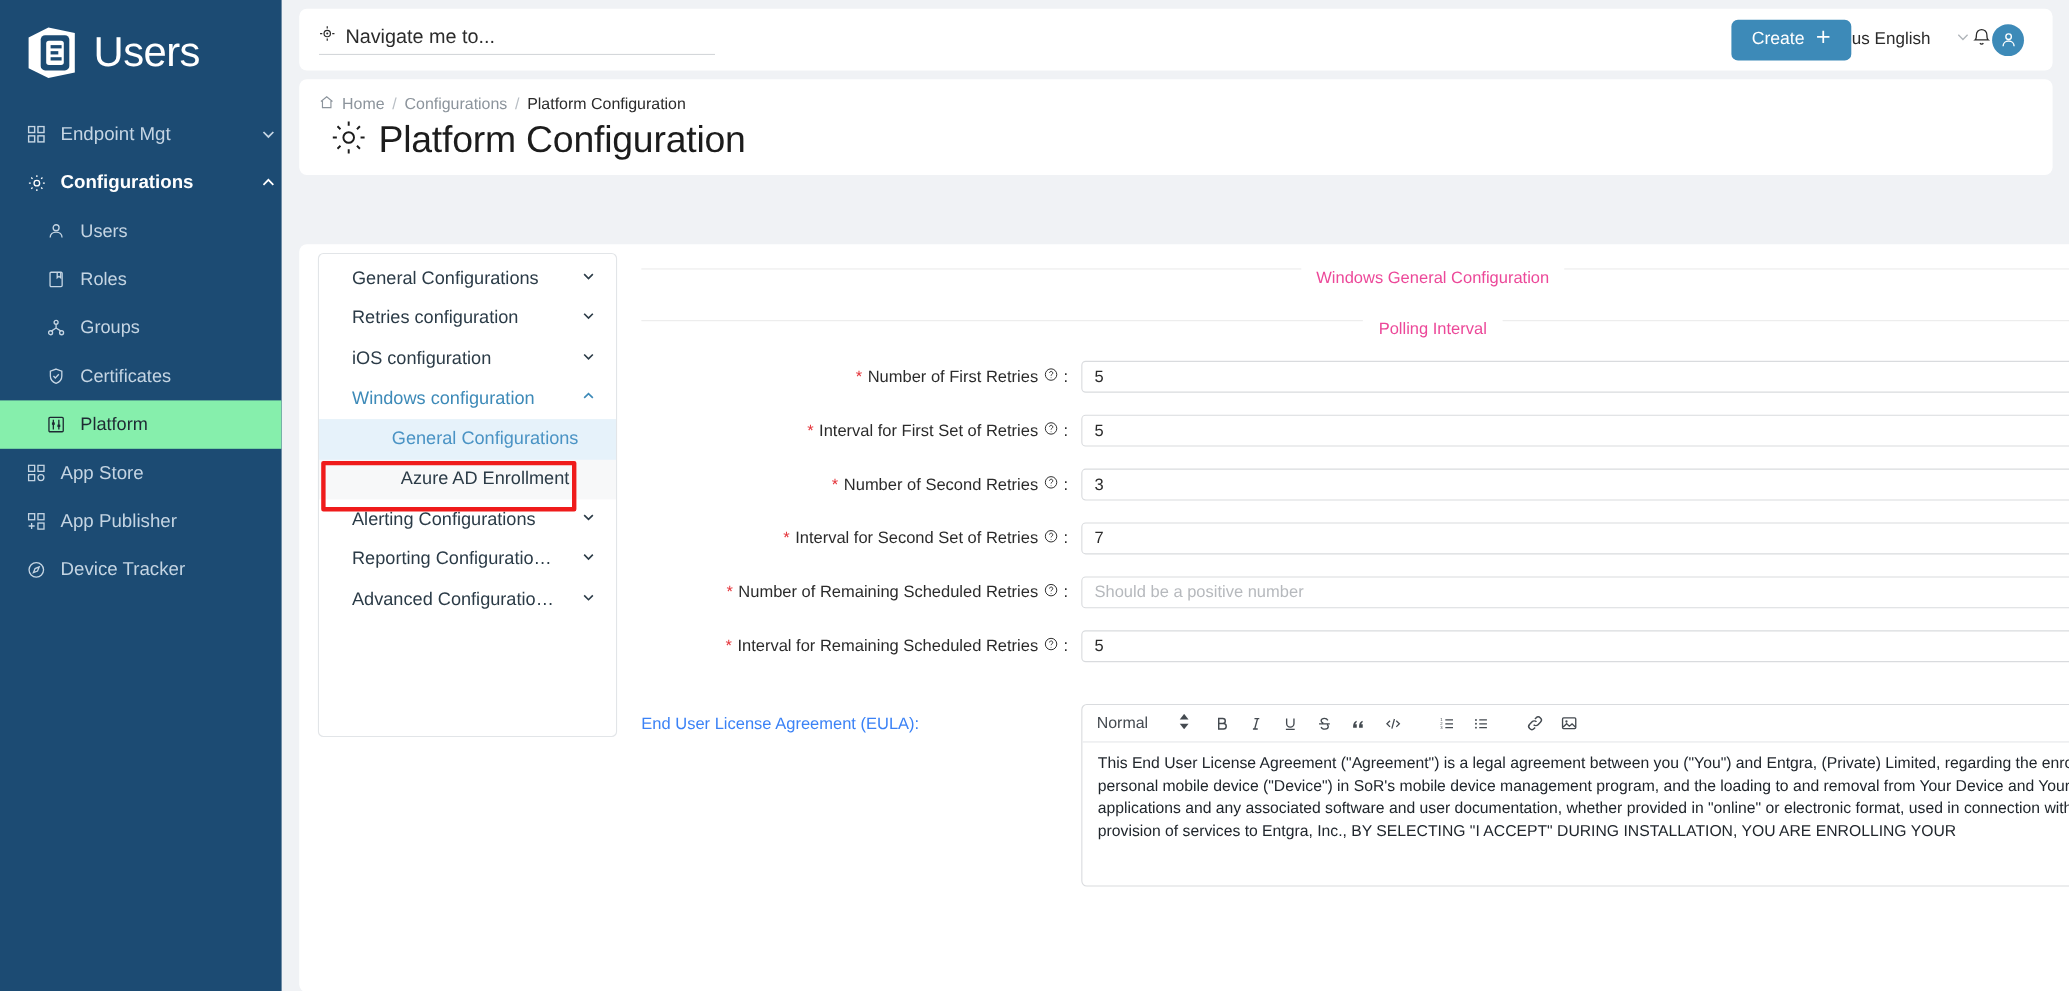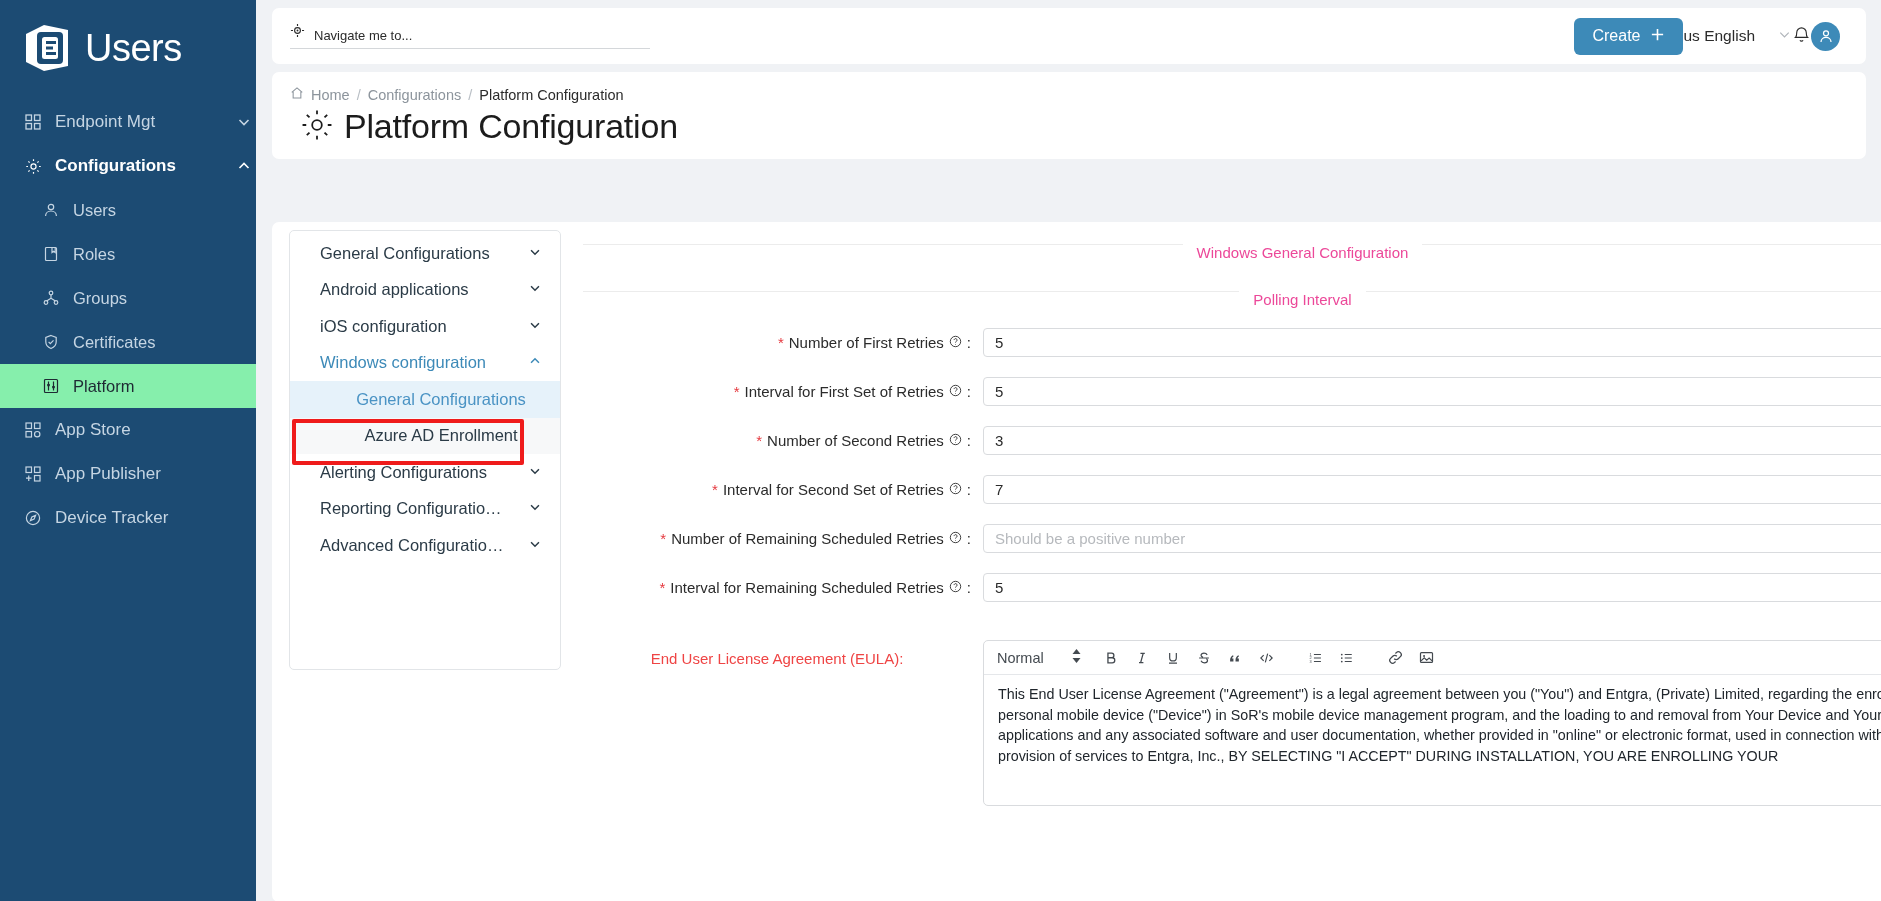--- a/index.html
+++ b/index.html
@@ -72,21 +72,21 @@
     display: flex; align-items: flex-end;
     margin-left: 18px;
     width: 360px;
     border-bottom: 1px solid #d4d7da;
     padding-bottom: 5px;
   }
   .nav-search .pin-ico { margin-right: 9px; margin-bottom: 1px; }
   .nav-search input {
     border: none; outline: none;
     font-family: "Liberation Sans", sans-serif;
-    font-size: 13px;
+    font-size: 18px;
     color: #2b2b2b;
     width: 300px;
     background: transparent;
   }
   .nav-search input::placeholder { color: #2b2b2b; }
   .topbar-right {
     margin-left: auto;
     display: flex; align-items: center;
     padding-right: 26px;
   }
@@ -239,22 +239,22 @@
   }
   .finput::placeholder { color: #b6b9bd; }
 
   
   .eula-row {
     display: flex; align-items: flex-start;
     margin-top: 38px;
   }
   .eula-label {
     width: 400px; flex: none;
-    text-align: center; padding-right: 12px;
-    font-size: 15px; color: #ef4444;
+    text-align: left; padding-right: 12px;
+    font-size: 15px; color: #3b82f6;
     padding-top: 10px;
     white-space: nowrap;
   }
   .editor {
     flex: 1;
     border: 1px solid #d9dbde;
     border-radius: 5px;
     overflow: hidden;
     background: #ffffff;
   }
@@ -523,21 +523,21 @@
     <div class="cfg-row">
       <span class="cfg-label">General Configurations</span>
       <span>
         <svg width="14" height="14" viewBox="0 0 16 16" fill="none" stroke="#2b3b47" stroke-width="1.7">
             <path d="M3.5 6L8 10.5 12.5 6"></path>
           </svg>
       </span>
     </div>
 
     <div class="cfg-row">
-      <span class="cfg-label">Android applications</span>
+      <span class="cfg-label">Retries configuration</span>
       <span>
         <svg width="14" height="14" viewBox="0 0 16 16" fill="none" stroke="#2b3b47" stroke-width="1.7">
             <path d="M3.5 6L8 10.5 12.5 6"></path>
           </svg>
       </span>
     </div>
 
     <div class="cfg-row">
       <span class="cfg-label">iOS configuration</span>
       <span>

